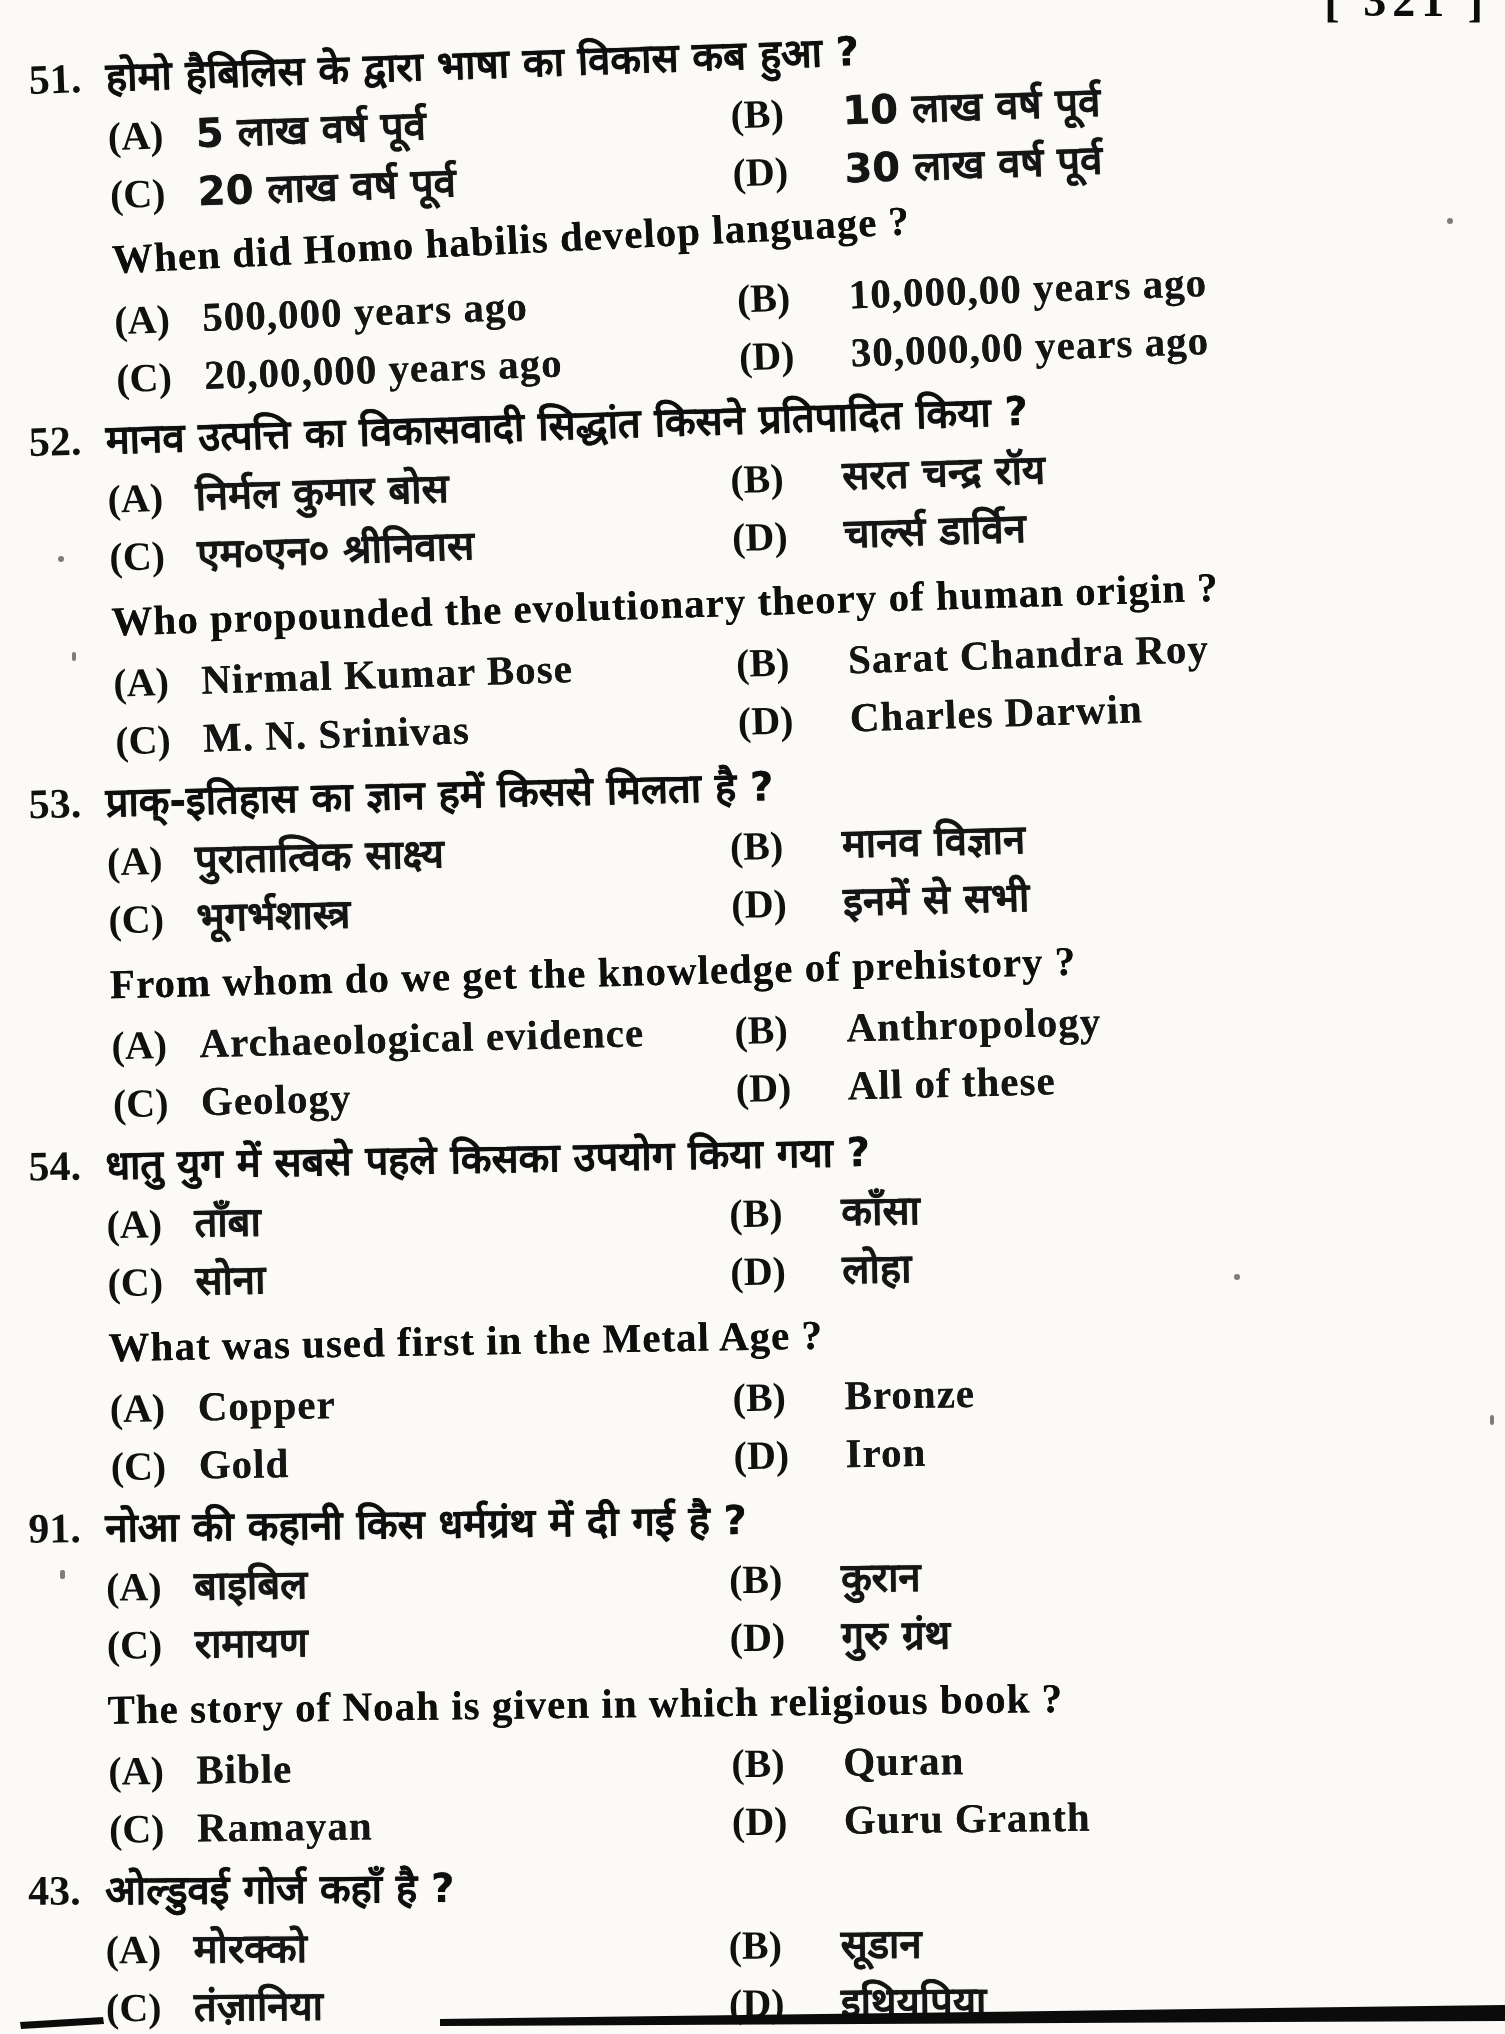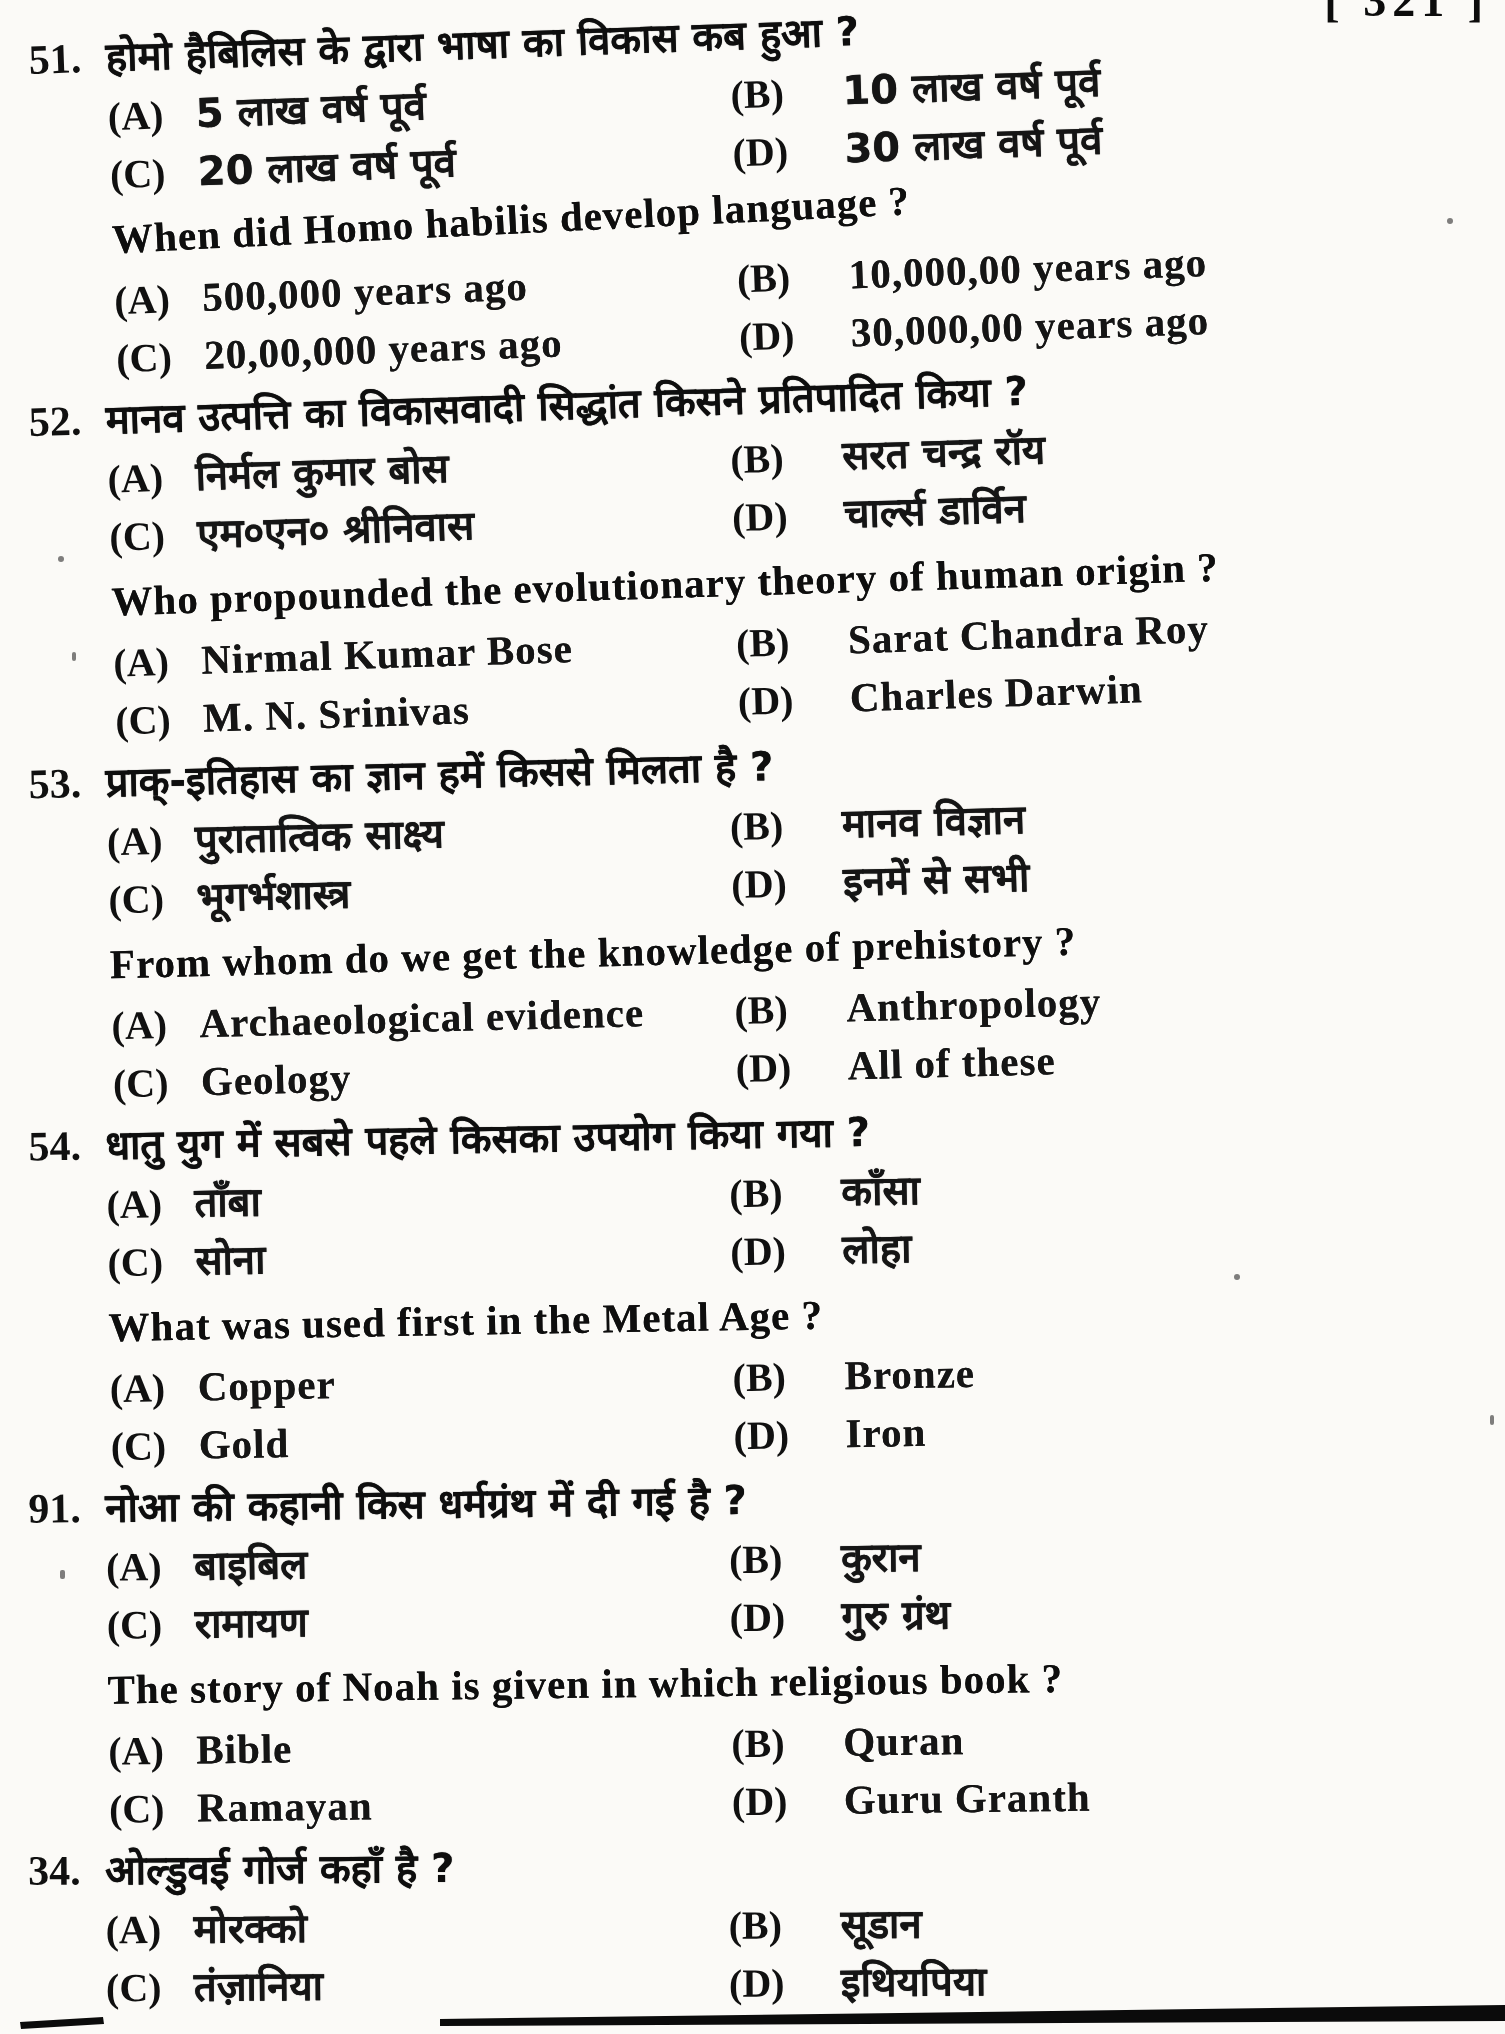--- a/index.html
+++ b/index.html
@@ -4,21 +4,21 @@
 <style>
   html,body{margin:0;padding:0;}
   body{
     width:1505px;height:2034px;
     background:#fbfaf7;
     overflow:hidden;
     position:relative;
     color:#151515;
     -webkit-font-smoothing:antialiased;
   }
-  .paper{position:relative;width:100%;height:100%;padding-top:36px;box-sizing:border-box;}
+  .paper{position:relative;width:100%;height:100%;padding-top:56px;box-sizing:border-box;}
   .corner{position:absolute;top:-26px;right:16px;font-family:"Liberation Serif",serif;
     font-size:46px;font-weight:700;letter-spacing:6px;color:#0c0c0c;}
   .question{padding-left:28px;margin-bottom:10px;transform-origin:left top;}
   .q0{transform:rotate(-2deg);}
   .q1{transform:rotate(-1.8deg);}
   .q2{transform:rotate(-1.4deg);}
   .q3{transform:rotate(-1deg);}
   .q4{transform:rotate(-0.7deg);}
   .q5{transform:rotate(-0.4deg);}
   .qhead{display:grid;grid-template-columns:77px auto;align-items:baseline;line-height:51px;margin-bottom:8px;}
@@ -198,21 +198,21 @@
     <div class="orow">
       <span class="olabel">(C)</span>
       <span class="eng">Ramayan</span>
       <span class="olabel">(D)</span>
       <span class="eng">Guru Granth</span>
     </div>
   </section>
 
   <section class="question q5">
     <div class="qhead">
-      <span class="qnum">34.</span>
+      <span class="qnum">43.</span>
       <span class="qtext hindi">ओल्डुवई गोर्ज कहाँ है ?</span>
     </div>
     <div class="orow">
       <span class="olabel">(A)</span>
       <span class="hindi">मोरक्को</span>
       <span class="olabel">(B)</span>
       <span class="hindi">सूडान</span>
     </div>
     <div class="orow">
       <span class="olabel">(C)</span>

